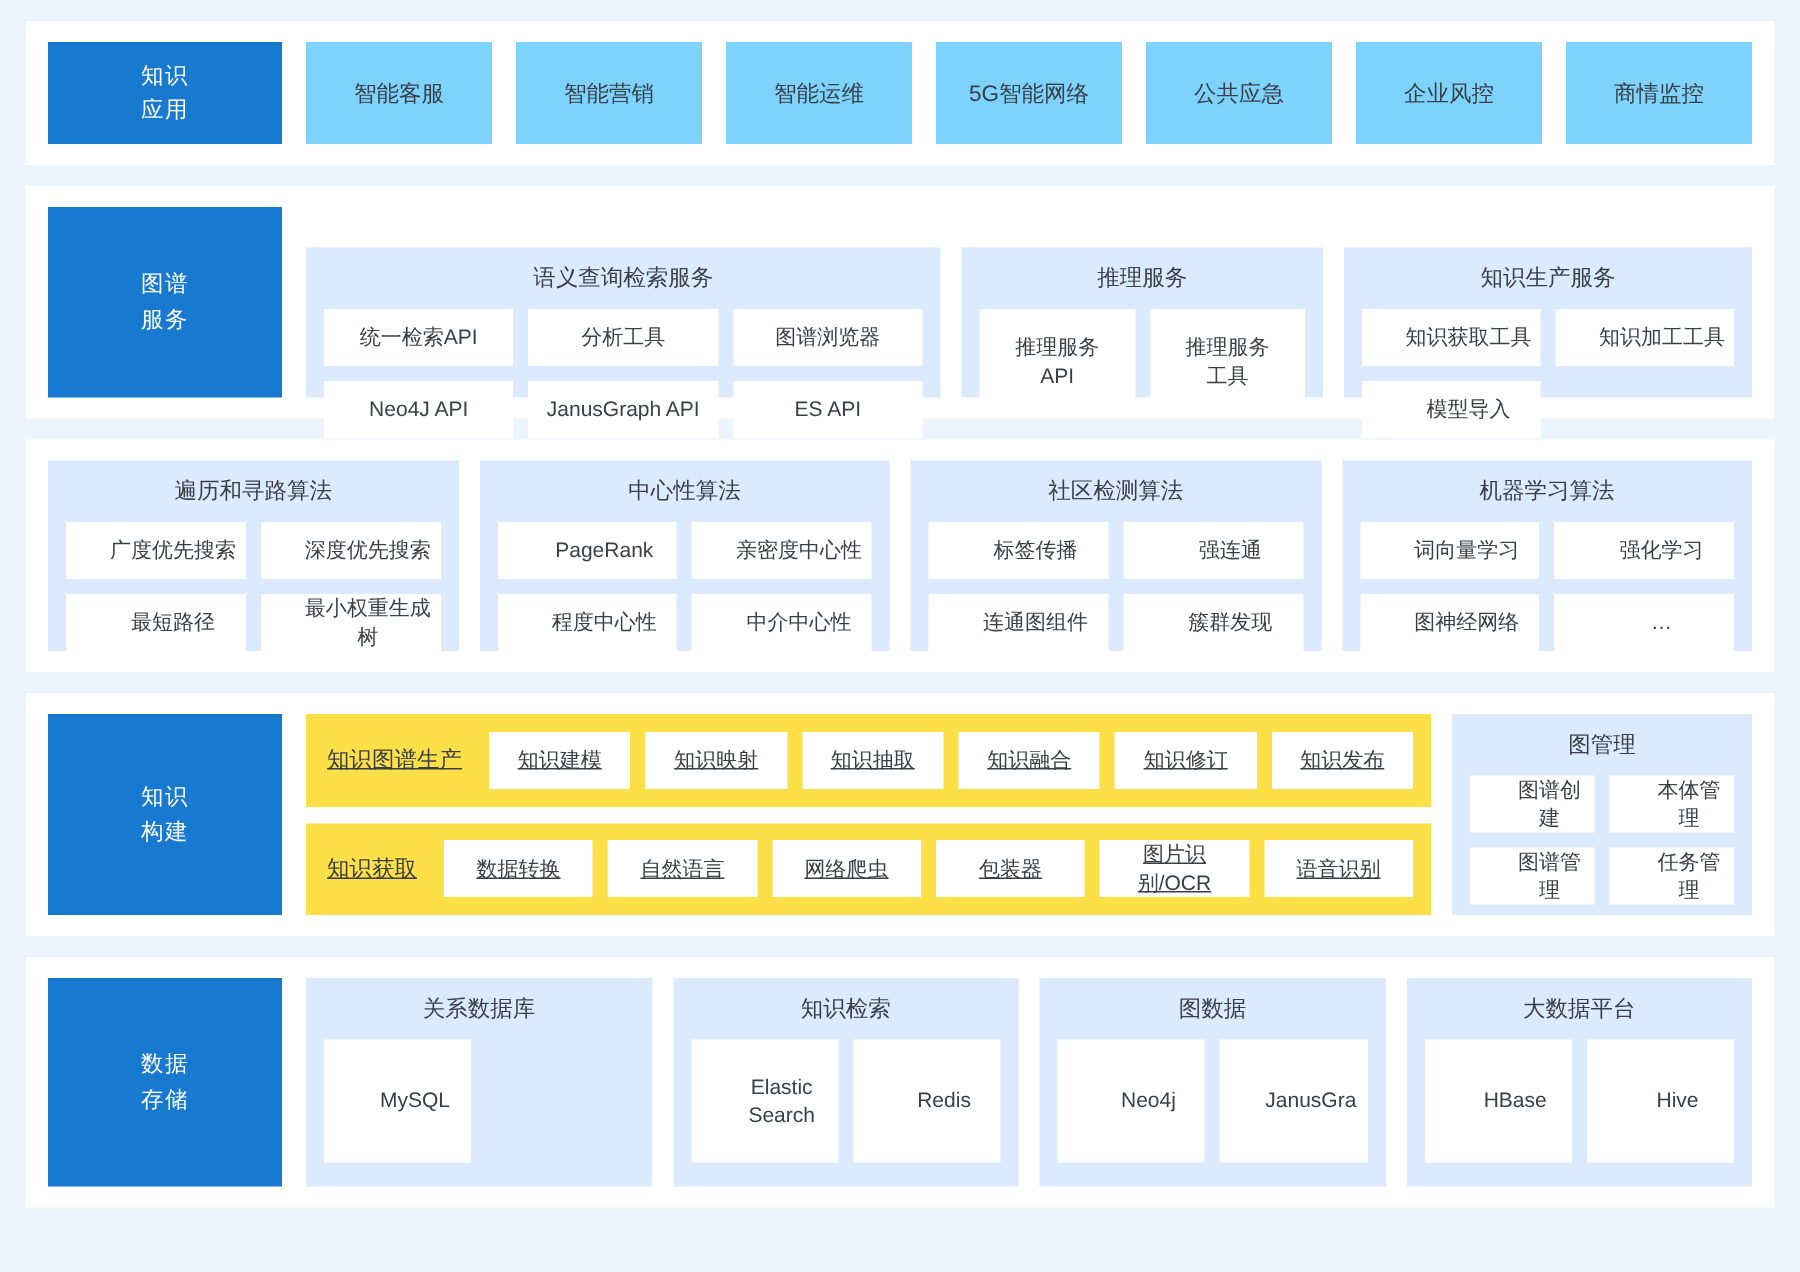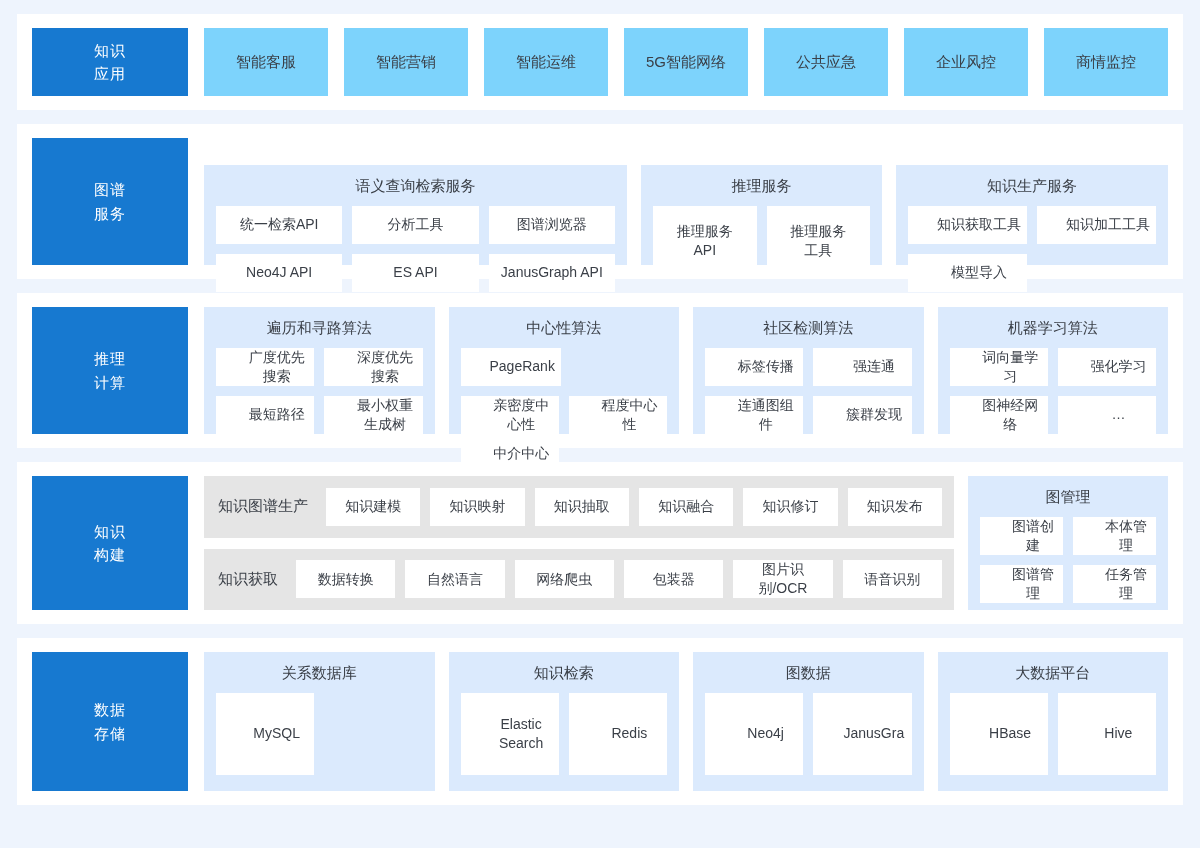--- a/index.html
+++ b/index.html
@@ -124,27 +124,28 @@
   
   .r4 .row-body { gap: 14px; }
   .r4-left {
     flex: 1 1 auto;
     display: flex;
     flex-direction: column;
     gap: 11px;
     min-width: 0;
   }
   .band {
-    background: #e5e5e5;
+    background: #fde047;
     box-sizing: border-box;
     padding: 10px 12px;
     display: flex;
     align-items: center;
     gap: 10px;
     flex: 1 1 0;
+    text-decoration: underline;
   }
   .band-label {
     flex: 0 0 auto;
     font-size: 15px;
     color: #3a3f47;
     padding: 0 8px 0 2px;
     white-space: nowrap;
   }
   .band .cell { flex: 1 1 0; height: 38px; min-width: 0; }
   .r4-right { flex: 0 0 200px; }
@@ -183,22 +184,22 @@
     </div>
     <div class="row-body">
 
       <div class="group r2-g1">
         <div class="group-title">语义查询检索服务</div>
         <div class="group-grid g3">
           <div class="cell">统一检索API</div>
           <div class="cell">分析工具</div>
           <div class="cell">图谱浏览器</div>
           <div class="cell">Neo4J API</div>
+          <div class="cell">JanusGraph API</div>
           <div class="cell">ES API</div>
-          <div class="cell">JanusGraph API</div>
         </div>
       </div>
 
       <div class="group r2-g2">
         <div class="group-title">推理服务</div>
         <div class="group-grid">
           <div class="cell">推理服务
 API</div>
           <div class="cell">推理服务
 工具</div>
@@ -211,24 +212,20 @@
           <div class="cell">知识获取工具</div>
           <div class="cell">知识加工工具</div>
           <div class="cell">模型导入</div>
         </div>
       </div>
 
     </div>
   </section>
 
   <section class="row-panel r3" style="height:155px">
-    <div class="row-label">
-      <span>推理</span>
-      <span>计算</span>
-    </div>
     <div class="row-body">
 
       <div class="group">
         <div class="group-title">遍历和寻路算法</div>
         <div class="group-grid g2">
           <div class="cell">广度优先搜索</div>
           <div class="cell">深度优先搜索</div>
           <div class="cell">最短路径</div>
           <div class="cell">最小权重生成树</div>
         </div>

